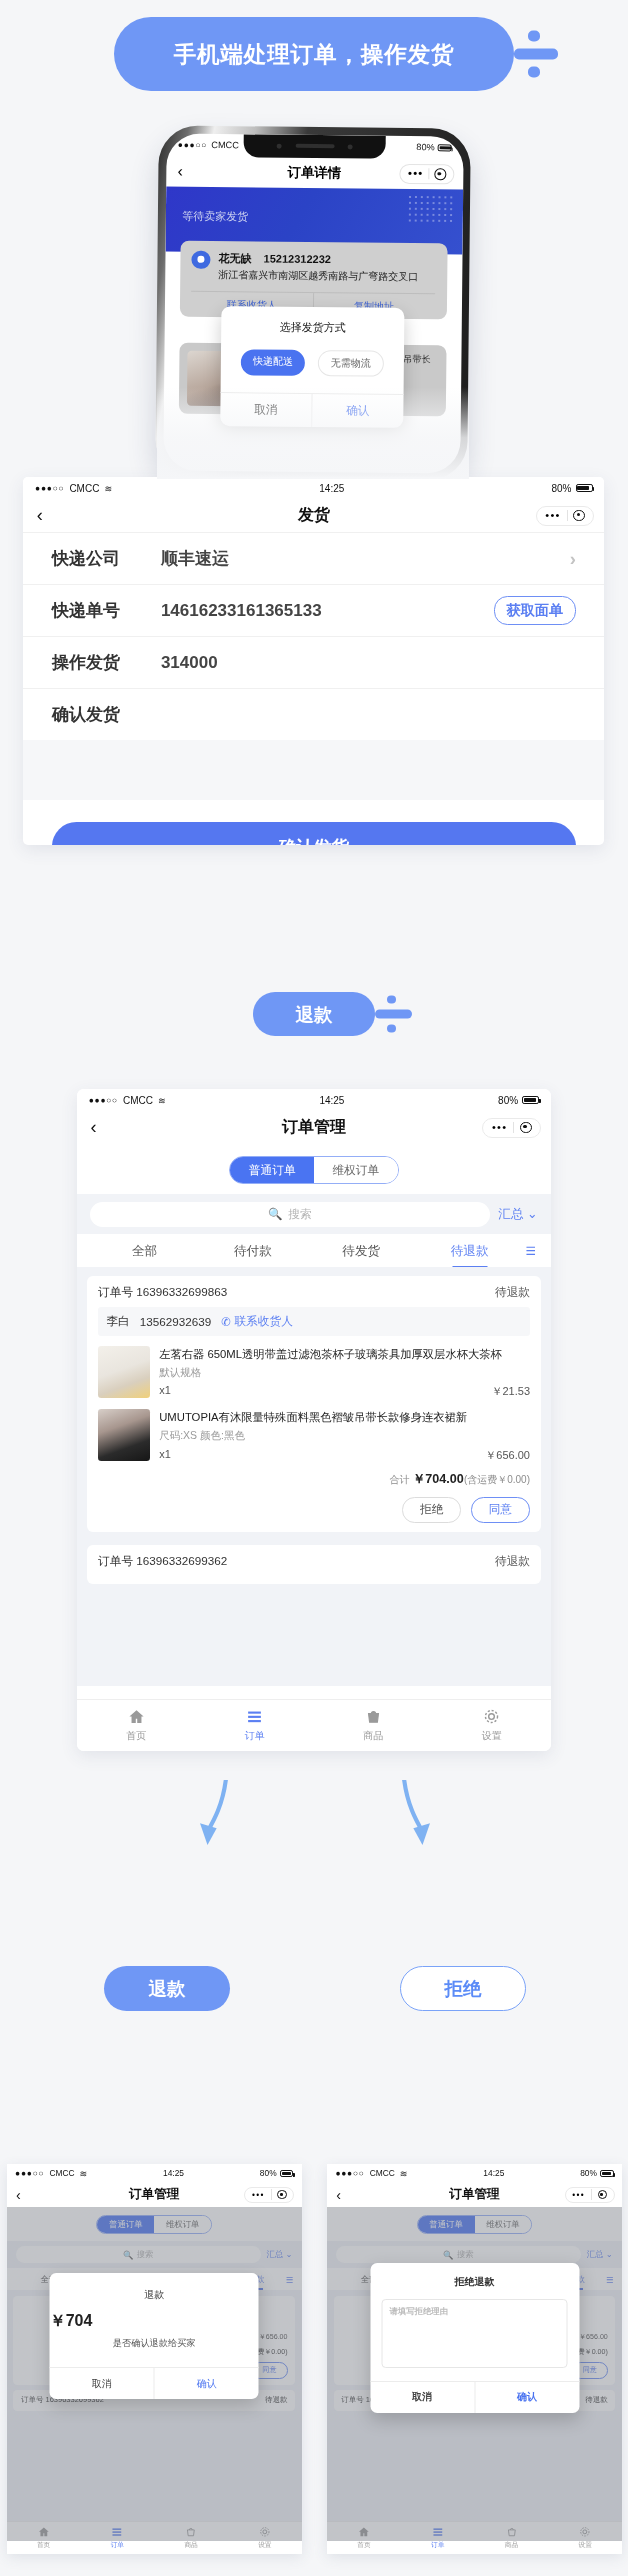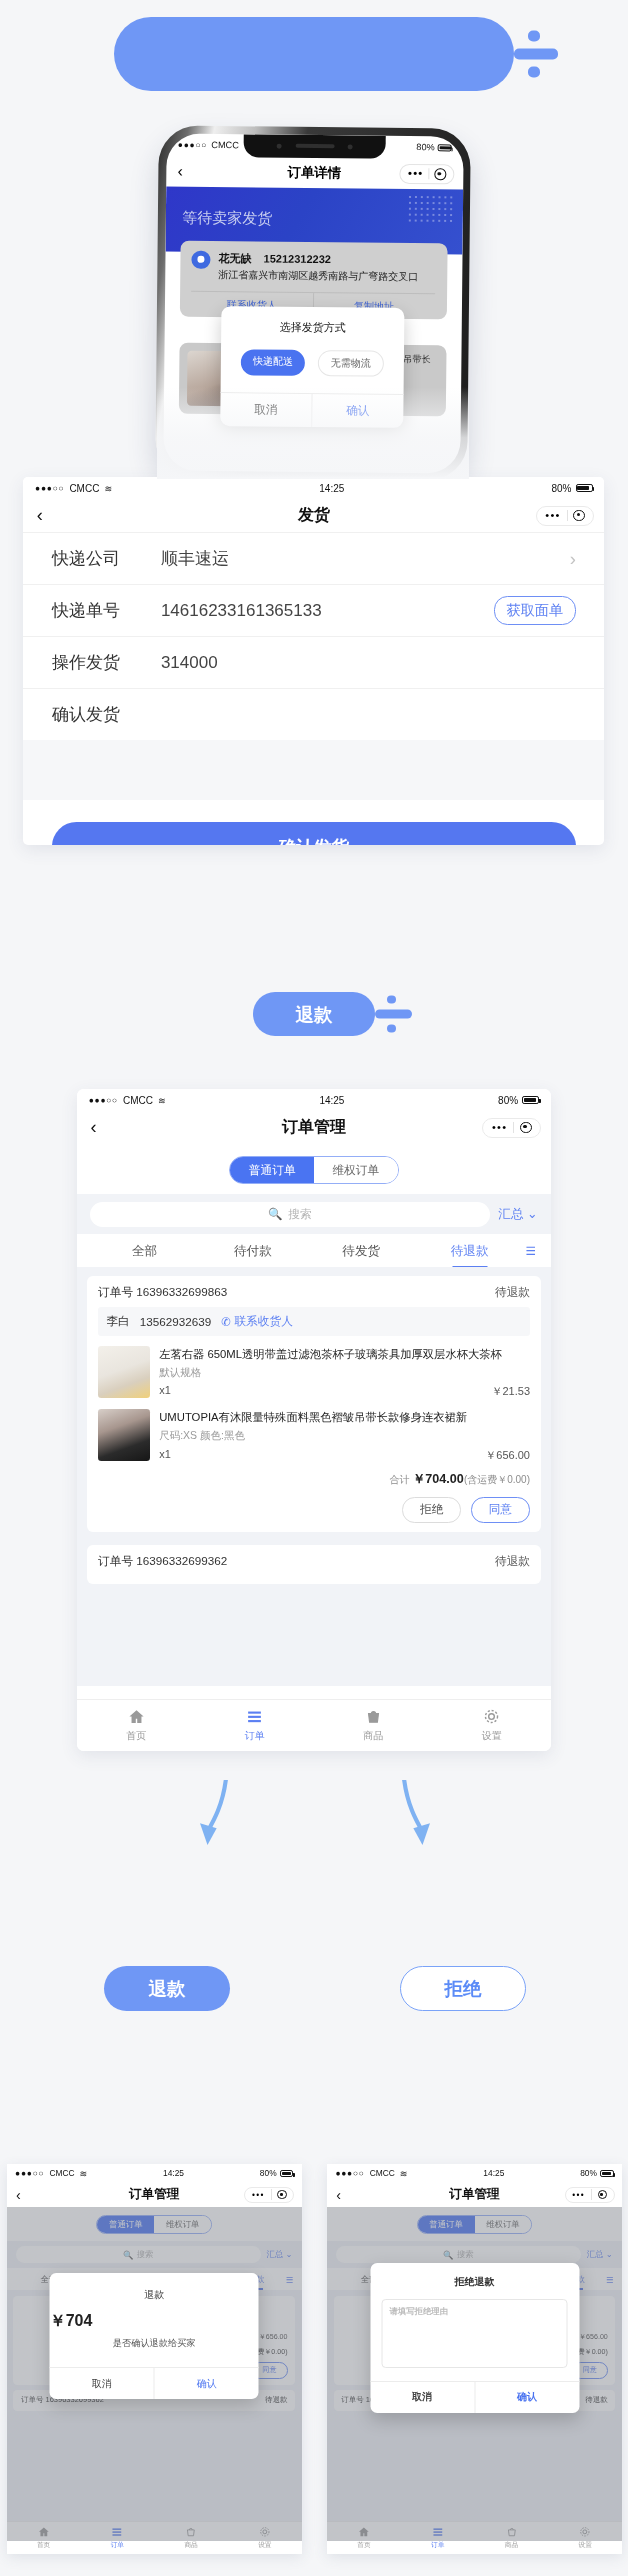--- a/index.html
+++ b/index.html
@@ -45,21 +45,21 @@
   }
   .notch .dot{width:5px;height:5px;border-radius:50%;background:#2f2f2f;}
   .notch .bar{width:39px;height:4.2px;border-radius:3.3px;background:#2f2f2f;}
 
   .m-status{ height:23.4px; display:flex; align-items:center; justify-content:space-between; padding:0 11.7px; font-size:9.2px; color:#111;}
   .m-nav{ height:30px; display:flex; align-items:center; justify-content:center; position:relative; font-size:13.4px; font-weight:bold;}
   .m-nav .back{ position:absolute; left:11.7px; font-size:16px; font-weight:normal;}
   .m-nav .caps{ position:absolute; right:8.4px; display:flex; align-items:center; gap:5px;
      border:0.8px solid #e4e4e4; border-radius:15px; padding:1.7px 7.5px; background:#fff;}
   .m-hero{ height:65px; background:linear-gradient(120deg,#2f37c9 0%,#2b43c6 45%,#3550cf 100%); position:relative;}
-  .m-hero .t{ position:absolute; left:17px; top:22px; color:#c9cff0; font-size:15px;}
+  .m-hero .t{ position:absolute; left:17px; top:22px; color:#c9cff0; font-size:11px;}
   .m-hero .dots{position:absolute;right:8.4px;top:5px;width:47px;height:28.5px;opacity:.35;
      background-image:radial-gradient(#fff 0.8px, transparent 0.8px); background-size:5.9px 5.9px;}
   .m-addr{ position:absolute; left:15px; right:15px; top:107px; background:#cfcfcf; border-radius:8.4px; padding:10px 11.7px 0;}
   .m-addr .r1{ display:flex; gap:8.4px;}
   .m-addr .pinico{ width:18.4px;height:18.4px;border-radius:50%; background:#3f6ae0; flex:0 0 18.4px; position:relative;}
   .m-addr .pinico:after{content:"";position:absolute;left:5.9px;top:5.9px;width:6.7px;height:6.7px;border-radius:50%;background:#fff;}
   .m-addr .nm{ font-size:11px; color:#111; font-weight:bold;}
   .m-addr .ad{ font-size:10px; color:#1b1b1b; margin-top:2.5px; line-height:1.35;}
   .m-addr .r2{ display:flex; border-top:0.8px solid #bdbdbd; margin-top:9.2px;}
   .m-addr .r2 a{ flex:1; text-align:center; color:#3a5fd0; font-size:10px; padding:5.9px 0;}
@@ -99,21 +99,21 @@
   .nbar .back{ position:absolute; left:13.4px; font-size:18.4px; color:#111; line-height:1;}
   .caps{ position:absolute; right:10px; display:flex; align-items:center; gap:5.9px;
     border:0.8px solid #eaeaea; border-radius:17px; padding:2.5px 8.4px; background:#fff; height:20px;}
   .caps .three{ letter-spacing:1.3px; font-size:11px; line-height:1;}
   .caps .sep{ width:0.8px; height:11px; background:#e2e2e2;}
   .caps .tgt{ width:11.7px;height:11.7px;border:1.7px solid #111;border-radius:50%;position:relative;}
   .caps .tgt:after{content:"";position:absolute;left:2.5px;top:2.5px;width:3.3px;height:3.3px;background:#111;border-radius:50%;}
 
   
   #ship-card{ left:23.4px; top:477px; width:581px; height:368px; border-radius:5px;}
-  #ship-card .frow{ display:flex; align-items:center; height:52px; padding:0 28.5px; border-top:0.8px solid #f0f0f0;}
+  #ship-card .frow{ display:flex; align-items:center; height:52px; padding:0 28.5px; border-top:0.8px solid #f0f0f0;font-weight:bold;}
   #ship-card .lbl{ font-size:17px; color:#333; width:109px;}
   #ship-card .val{ font-size:17px; color:#444; flex:1;}
   #ship-card .chev{ color:#c3c3c3; font-size:18.4px;}
   #ship-card .getbtn{ border:0.8px solid #6e8ff5; color:#5b7ff2; font-size:14.2px; border-radius:13.4px; padding:4.2px 11.7px;}
   #ship-card .note{ background:#f6f7f9; height:60px;}
   #ship-card .cbtn{ margin:22px 28.5px 0; height:49px; background:#5577f0; border-radius:25px; color:#fff;
       display:flex;align-items:center;justify-content:center; font-size:17.6px; font-weight:bold;}
 
   
   #order-card{ left:77px; top:1089px; width:474px; height:662px; border-radius:6.7px;}
@@ -212,20 +212,21 @@
   #reject-dialog .dt{ text-align:center; font-size:10px; color:#333; padding:11.7px 0 10px;}
   #reject-dialog .ta{ margin:0 11.7px 13.4px; border:0.8px solid #e6e6e6; border-radius:4.2px; height:69px; padding:6.7px; font-size:8.4px; color:#bdbdbd;}
   .mdlg .acts{ display:flex; border-top:0.8px solid #ececec;}
   .mdlg .acts div{ flex:1; text-align:center; font-size:10px; padding:8.4px 0; color:#444;}
   .mdlg .acts div+div{ border-left:0.8px solid #ececec; color:#4a73f0;}
 </style>
 </head>
 <body>
 
 <div class="pill-banner" style="left:114px; top:17px; width:400px; height:74px;">
+  <span>手机端处理订单，操作发货</span>
   <span class="pill-deco">
     <i class="pd1"></i>
       <i class="pd2"></i>
       <i class="pd3"></i>
   </span>
 </div>
 
 <div class="mock">
   <div class="mock-body">
     <div class="mock-screen">

